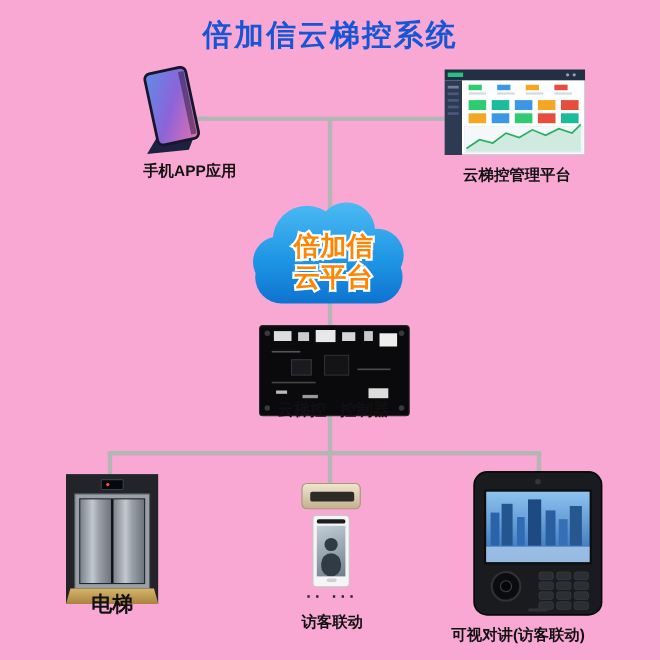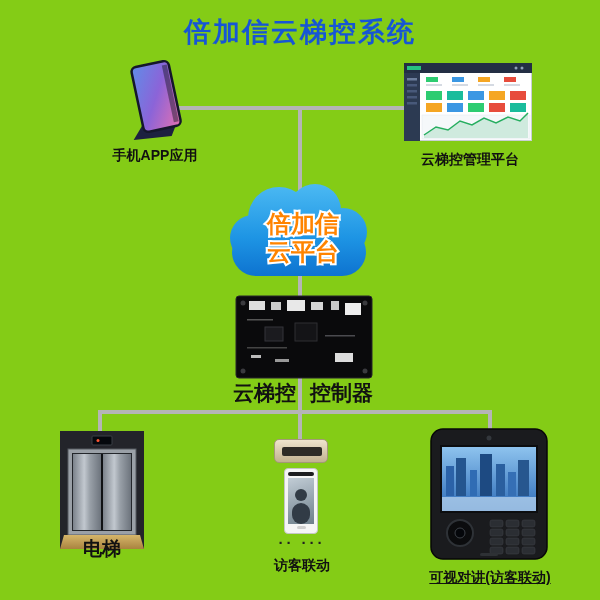--- a/index.html
+++ b/index.html
@@ -1,39 +1,39 @@
 <!DOCTYPE html>
 <html><head>
 <meta charset="utf-8">
 <style>
   * { margin:0; padding:0; box-sizing:border-box; }
   html,body { background:#ffffff; }
   body { font-family:"Liberation Sans","DejaVu Sans",sans-serif; }
-  .canvas { position:relative; width:600px; height:600px; background:#84cc16; overflow:hidden; margin:0 auto; }
+  .canvas { position:relative; width:600px; height:600px; background:#f9a8d4; overflow:hidden; margin:0 auto; }
 
   .title { position:absolute; top:14px; left:0; width:100%; text-align:center;
            font-size:27px; font-weight:bold; color:#1656d5; letter-spacing:2px; }
 
   .line { position:absolute; background:#b5b5b5; }
   .l-top-h      { left:165px; top:106px; width:270px; height:4px; }
   .l-top-v      { left:298px; top:108px; width:4px;  height:108px; }
   .l-cloud-ctrl { left:298px; top:272px; width:4px;  height:40px; }
   .l-ctrl-bus   { left:298px; top:370px; width:4px;  height:44px; }
   .l-bus        { left:98px;  top:410px; width:394px; height:4px; }
   .l-drop-left  { left:98px;  top:412px; width:4px;  height:28px; }
   .l-drop-mid   { left:298px; top:412px; width:4px;  height:34px; }
   .l-drop-right { left:488px; top:412px; width:4px;  height:26px; }
 
   .label { position:absolute; font-size:14px; font-weight:bold; color:#111; text-align:center; }
-  .phone-label      { left:95px;  top:147px; width:120px; }
+  .phone-label      { left:95px;  top:147px; width:120px;text-align:right; }
   .platform-label   { left:405px; top:151px; width:130px;font-family:Liberation Mono, monospace; }
-  .controller-label { left:228px; top:379px; width:150px; font-size:21px; word-spacing:8px; }
+  .controller-label { left:228px; top:363px; width:150px; font-size:15px; word-spacing:8px; }
   .elevator-label   { left:58px;  top:536px; width:88px;  font-size:19px; }
   .recog-label      { left:260px; top:557px; width:84px; }
-  .intercom-label   { left:415px; top:569px; width:150px;text-decoration:underline; }
+  .intercom-label   { left:396px; top:569px; width:150px; }
 
   .node { position:absolute; }
   .phone-node      { left:112px; top:58px; }
   .platform-node   { left:404px; top:63px; }
   .cloud-node      { left:217px; top:172px; }
   .controller-node { left:235px; top:295px; }
   .elevator-node   { left:60px;  top:431px; }
   .intercom-node   { left:430px; top:428px; }
 
   

